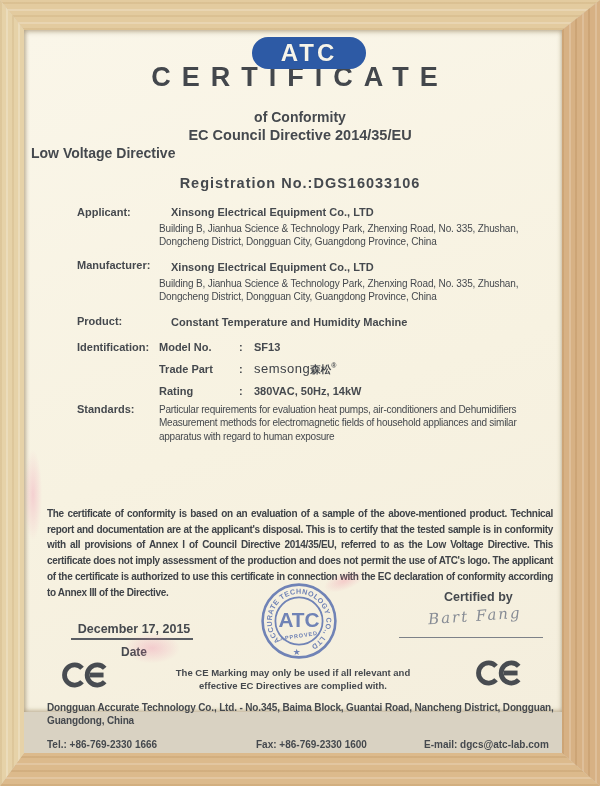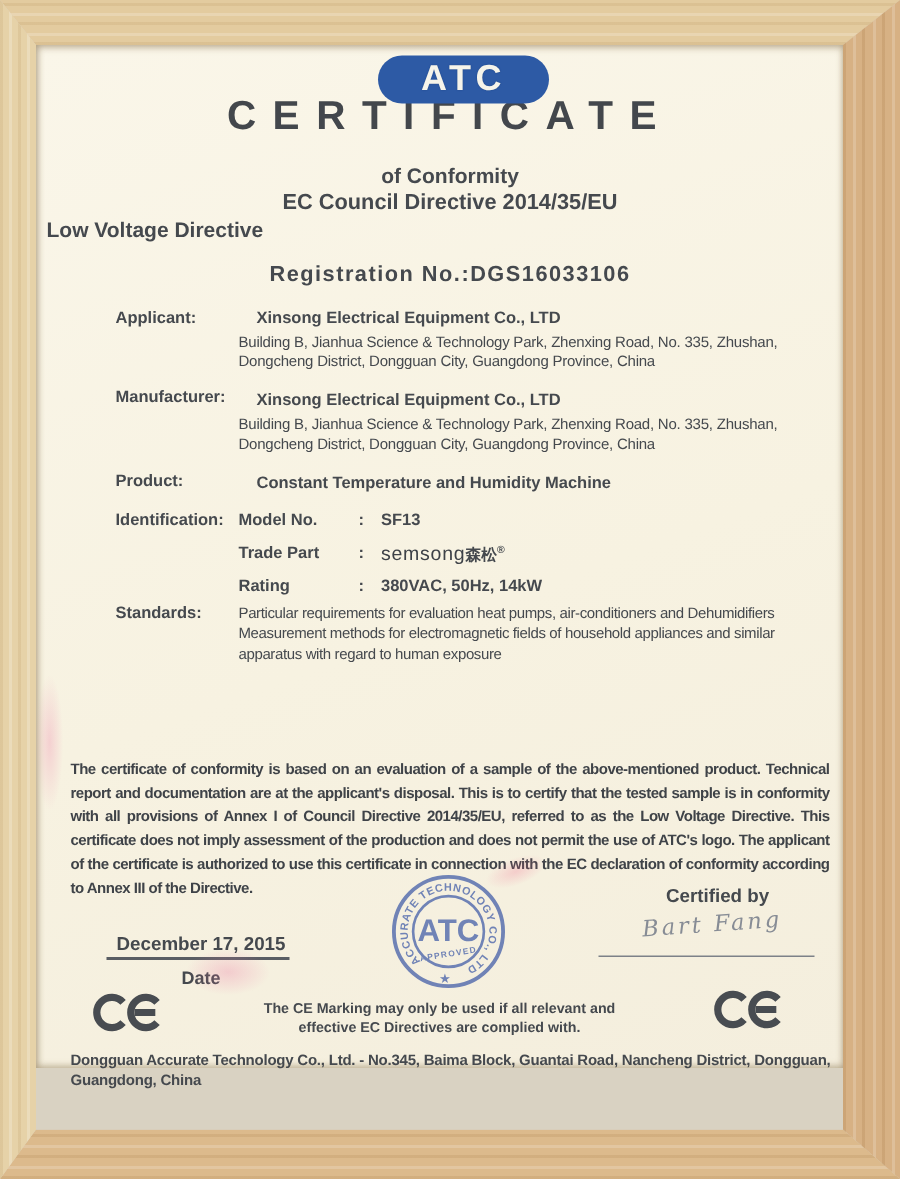--- a/index.html
+++ b/index.html
@@ -165,18 +165,23 @@
     <svg class="abs ce ce-right" width="47" height="28" viewBox="0 0 112 64">
       <g fill="none" stroke="#484c51" stroke-width="11.5">
         <path d="M47.8,15.9 A24,24 0 1 0 47.8,48.1"></path>
         <path d="M101.8,15.9 A24,24 0 1 0 101.8,48.1"></path>
         <path d="M66,32 L99,32"></path>
       </g>
     </svg>
     <div class="abs cenote">The CE Marking may only be used if all relevant and effective EC Directives are complied with.</div>
 
     <div class="abs flogo-addr">Dongguan Accurate Technology Co., Ltd. - No.345, Baima Block, Guantai Road, Nancheng District, Dongguan, Guangdong, China</div>
+    <div class="abs telrow">
+      <span class="tel">Tel.: +86-769-2330 1666</span>
+      <span class="fax">Fax: +86-769-2330 1600</span>
+      <span class="email">E-mail: dgcs@atc-lab.com</span>
+    </div>
 
     <div class="smudge sm1"></div>
     <div class="smudge sm2"></div>
     <div class="smudge sm3"></div>
   </div>
 </div>
 
 </body></html>

